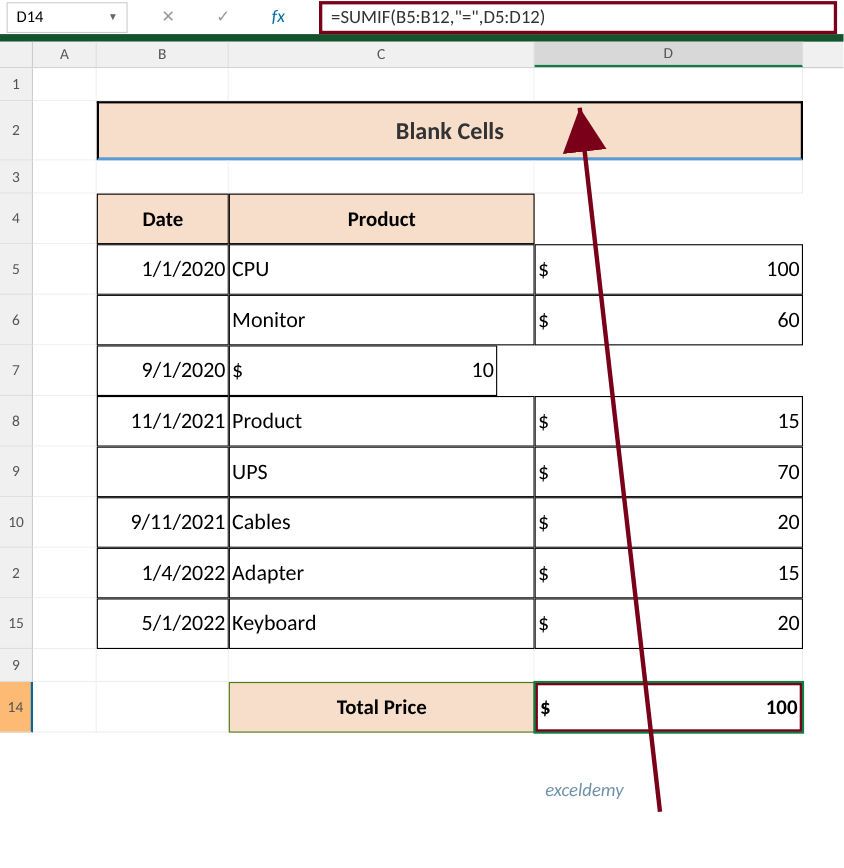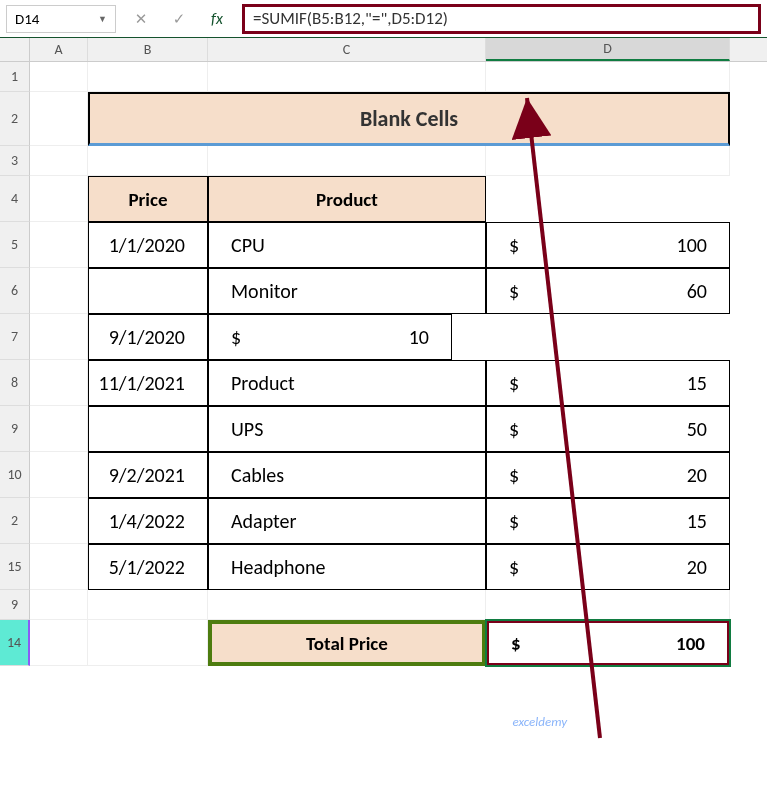--- a/index.html
+++ b/index.html
@@ -1,47 +1,47 @@
 <!DOCTYPE html>
 <html><head>
 <meta charset="utf-8">
 <style>
 *{box-sizing:border-box;margin:0;padding:0;font-family:Calibri,Arial,sans-serif}
 body{background:#fff;width:767px;height:789px;position:relative;overflow:hidden}
-.fbar{height:38px;display:flex;align-items:center;border-bottom:1px solid #14532d;background:#fff;padding:0 6px;gap:12px}
+.fbar{height:38px;display:flex;align-items:center;border-bottom:7px solid #14532d;background:#fff;padding:0 6px;gap:24px}
 .namebox{width:110px;height:28px;border:1px solid #ccc;background:#fff;display:flex;align-items:center;padding:0 8px;font-size:15px;justify-content:space-between}
 .namebox .dd{font-size:9px;color:#666}
 .fbtn{width:26px;height:26px;display:flex;align-items:center;justify-content:center;color:#999;font-size:15px}
 .fbtn.cancel{color:#999}
 .fbtn.enter{color:#999}
-.fx{font-style:italic;font-size:16px;color:#14532d;width:26px;text-align:center}
+.fx{font-style:italic;font-size:16px;color:#0369a1;width:26px;text-align:center}
 .formula{flex:1;height:30px;border:3px solid #7a0019;display:flex;align-items:center;padding:0 8px;font-size:17px;color:#333}
 .grid{position:relative}
 .colheads{display:flex;height:24px;background:#f0f0f0;border-bottom:1px solid #ccc}
 .rowhead-spacer{width:30px;border-right:1px solid #ccc;background:#f0f0f0}
 .colhead{border-right:1px solid #ddd;display:flex;align-items:center;justify-content:center;font-size:14px;color:#555;background:#f0f0f0}
 .colhead.sel{background:#d8d8d8;border-bottom:2px solid #107c41}
 .colA{width:58px}.colB{width:120px}.colC{width:278px}.colD{width:244px}
 .row{display:flex}
 .rowhead{width:30px;background:#f0f0f0;border-right:1px solid #ccc;border-bottom:1px solid #ddd;display:flex;align-items:center;justify-content:center;font-size:14px;color:#555}
-.rowhead.sel{background:#5eead4;border-right:2px solid #8b5cf6}
-.cell{border-right:1px solid #eee;border-bottom:1px solid #eee;display:flex;align-items:center;padding:0 22px;font-size:17px;background:#fff;position:relative}
+.rowhead.sel{background:#fdba74;border-right:2px solid #0369a1}
+.cell{border-right:1px solid #eee;border-bottom:1px solid #eee;display:flex;align-items:center;padding:0 2px;font-size:17px;background:#fff;position:relative}
 .r1{height:30px}.r2{height:54px}.r3{height:30px}.r4{height:46px}
 .r5,.r6,.r7,.r8,.r9,.r10,.r11,.r12{height:46px}
 .r13{height:30px}.r14{height:46px}
 .title-cell{background:#f6deca;border-top:2px solid #000;border-left:2px solid #000;border-right:2px solid #000;border-bottom:3px solid #5b9bd5;justify-content:center;font-size:22px;font-weight:bold;color:#333}
 .header-cell{background:#f6deca;border:1px solid #000;justify-content:center;font-weight:bold;font-size:19px}
 .data-cell{border:1px solid #000;font-size:20px}
 .date-cell{justify-content:flex-end}
 .price-cell{justify-content:space-between}
-.total-label{background:#f6deca;border:4px solid #4d7c0f;justify-content:center;font-weight:bold;font-size:19px}
+.total-label{background:#f6deca;border:1px solid #4d7c0f;justify-content:center;font-weight:bold;font-size:19px}
 .total-val{border:3px solid #7a0019;justify-content:space-between;font-size:19px;font-weight:bold}
 .selcell{outline:2px solid #107c41;outline-offset:-1px}
 .arrow{position:absolute;pointer-events:none;z-index:10}
-.wm{position:absolute;bottom:60px;right:200px;color:#3b82f6;font-size:13px;font-style:italic;opacity:.6;pointer-events:none}
+.wm{position:absolute;bottom:60px;right:200px;color:#0c4a6e;font-size:17px;font-style:italic;opacity:.6;pointer-events:none}
 </style>
 </head>
 <body>
 
 <div class="fbar">
   <div class="namebox">
     <span>D14</span>
     <span class="dd">▼</span>
   </div>
   <div class="fbtn cancel">✕</div>
@@ -79,21 +79,21 @@
     <div class="rowhead r3">3</div>
     <div class="cell colA r3"></div>
     <div class="cell colB r3"></div>
     <div class="cell colC r3"></div>
     <div class="cell colD r3"></div>
   </div>
 
   <div class="row r4">
     <div class="rowhead r4">4</div>
     <div class="cell colA r4"></div>
-    <div class="cell header-cell colB r4">Price</div>
+    <div class="cell header-cell colB r4">Date</div>
     <div class="cell header-cell colC r4">Product</div>
   </div>
 
   <div class="row r5">
     <div class="rowhead r5">5</div>
     <div class="cell colA r5"></div>
     <div class="cell data-cell date-cell colB r5">1/1/2020</div>
     <div class="cell data-cell colC r5">CPU</div>
     <div class="cell data-cell price-cell colD r5">
         <span>$</span>
@@ -133,28 +133,28 @@
       </div>
   </div>
 
   <div class="row r9">
     <div class="rowhead r9">9</div>
     <div class="cell colA r9"></div>
     <div class="cell data-cell date-cell colB r9"></div>
     <div class="cell data-cell colC r9">UPS</div>
     <div class="cell data-cell price-cell colD r9">
         <span>$</span>
-        <span>50</span>
+        <span>70</span>
       </div>
   </div>
 
   <div class="row r10">
     <div class="rowhead r10">10</div>
     <div class="cell colA r10"></div>
-    <div class="cell data-cell date-cell colB r10">9/2/2021</div>
+    <div class="cell data-cell date-cell colB r10">9/11/2021</div>
     <div class="cell data-cell colC r10">Cables</div>
     <div class="cell data-cell price-cell colD r10">
         <span>$</span>
         <span>20</span>
       </div>
   </div>
 
   <div class="row r11">
     <div class="rowhead r11">2</div>
     <div class="cell colA r11"></div>
@@ -163,21 +163,21 @@
     <div class="cell data-cell price-cell colD r11">
         <span>$</span>
         <span>15</span>
       </div>
   </div>
 
   <div class="row r12">
     <div class="rowhead r12">15</div>
     <div class="cell colA r12"></div>
     <div class="cell data-cell date-cell colB r12">5/1/2022</div>
-    <div class="cell data-cell colC r12">Headphone</div>
+    <div class="cell data-cell colC r12">Keyboard</div>
     <div class="cell data-cell price-cell colD r12">
         <span>$</span>
         <span>20</span>
       </div>
   </div>
 
   <div class="row r13">
     <div class="rowhead r13">9</div>
     <div class="cell colA r13"></div>
     <div class="cell colB r13"></div>

